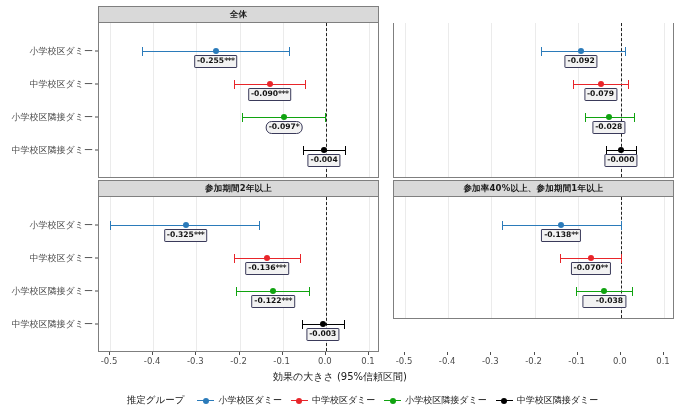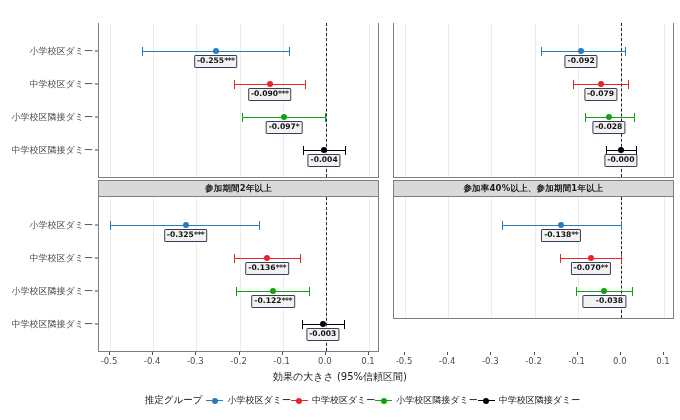--- a/index.html
+++ b/index.html
@@ -92,39 +92,40 @@
   }
   .axis-title {
     position:absolute; width:100%; text-align:center;
     font-size:10px; color:#1a1a1a;
   }
 
   
   .legend {
     position:absolute; left:0; width:680px;
     display:flex; align-items:center; justify-content:center;
-    font-size:9px; color:#1a1a1a;padding-left:45px;
+    gap:9px; font-size:9px; color:#1a1a1a;padding-left:45px;
   }
   .legend-title { font-size:9.5px; margin-right:4px; }
   .legend-item { display:flex; align-items:center; gap:4px; white-space:nowrap; }
   .legend-key { position:relative; width:17px; height:10px; }
   .legend-key .lk-line {
     position:absolute; top:4.5px; left:0; width:17px; height:0;
     border-top-width:1.7px; border-top-style:solid;
   }
   .legend-key .lk-dot {
     position:absolute; top:2px; left:5.5px; width:6px; height:6px; border-radius:50%;
   }
 </style>
 </head>
 <body>
 
 <div id="root">
   <div class="facet-grid" id="facet-grid">
       <div class="panel" style="left: 98px; top: 6px; width: 281px; height: 172px;">
+        <div class="panel-strip">全体</div>
         <div class="panel-body">
           <div class="gridline-x" style="left: 11px;"></div>
           <div class="gridline-x" style="left: 54.1667px;"></div>
           <div class="gridline-x" style="left: 97.3333px;"></div>
           <div class="gridline-x" style="left: 140.5px;"></div>
           <div class="gridline-x" style="left: 183.667px;"></div>
           <div class="gridline-x" style="left: 226.833px;"></div>
           <div class="gridline-x" style="left: 270px;"></div>
           <div class="zero-line" style="left: 226.833px;"></div>
           <div class="est-row" style="top: 28px;">
@@ -139,21 +140,21 @@
             <div class="cap" style="left: 135.32px; border-left-color: rgb(232, 37, 42);"></div>
             <div class="cap" style="left: 206.113px; border-left-color: rgb(232, 37, 42);"></div>
             <div class="pt" style="left: 170.717px; background: rgb(232, 37, 42);"></div>
             <div class="val-label" style="left: 170.717px;"><span>-0.090</span><span class="stars">***</span></div>
           </div>
           <div class="est-row" style="top: 94px;">
             <div class="ci-bar" style="left: 142.658px; width: 83.7433px; border-top-color: rgb(16, 163, 16);"></div>
             <div class="cap" style="left: 142.658px; border-left-color: rgb(16, 163, 16);"></div>
             <div class="cap" style="left: 226.402px; border-left-color: rgb(16, 163, 16);"></div>
             <div class="pt" style="left: 184.962px; background: rgb(16, 163, 16);"></div>
-            <div class="val-label" style="left: 184.962px;"><span>-0.097</span><span class="stars">*</span></div>
+            <div class="val-label" style="left: 184.962px; border-radius: 6px;"><span>-0.097</span><span class="stars">*</span></div>
           </div>
           <div class="est-row" style="top: 127px;">
             <div class="ci-bar" style="left: 204.387px; width: 41.44px; border-top-color: rgb(0, 0, 0);"></div>
             <div class="cap" style="left: 204.387px; border-left-color: rgb(0, 0, 0);"></div>
             <div class="cap" style="left: 245.827px; border-left-color: rgb(0, 0, 0);"></div>
             <div class="pt" style="left: 225.107px; background: rgb(0, 0, 0);"></div>
             <div class="val-label" style="left: 225.107px;"><span>-0.004</span></div>
           </div>
         </div>
       </div>

